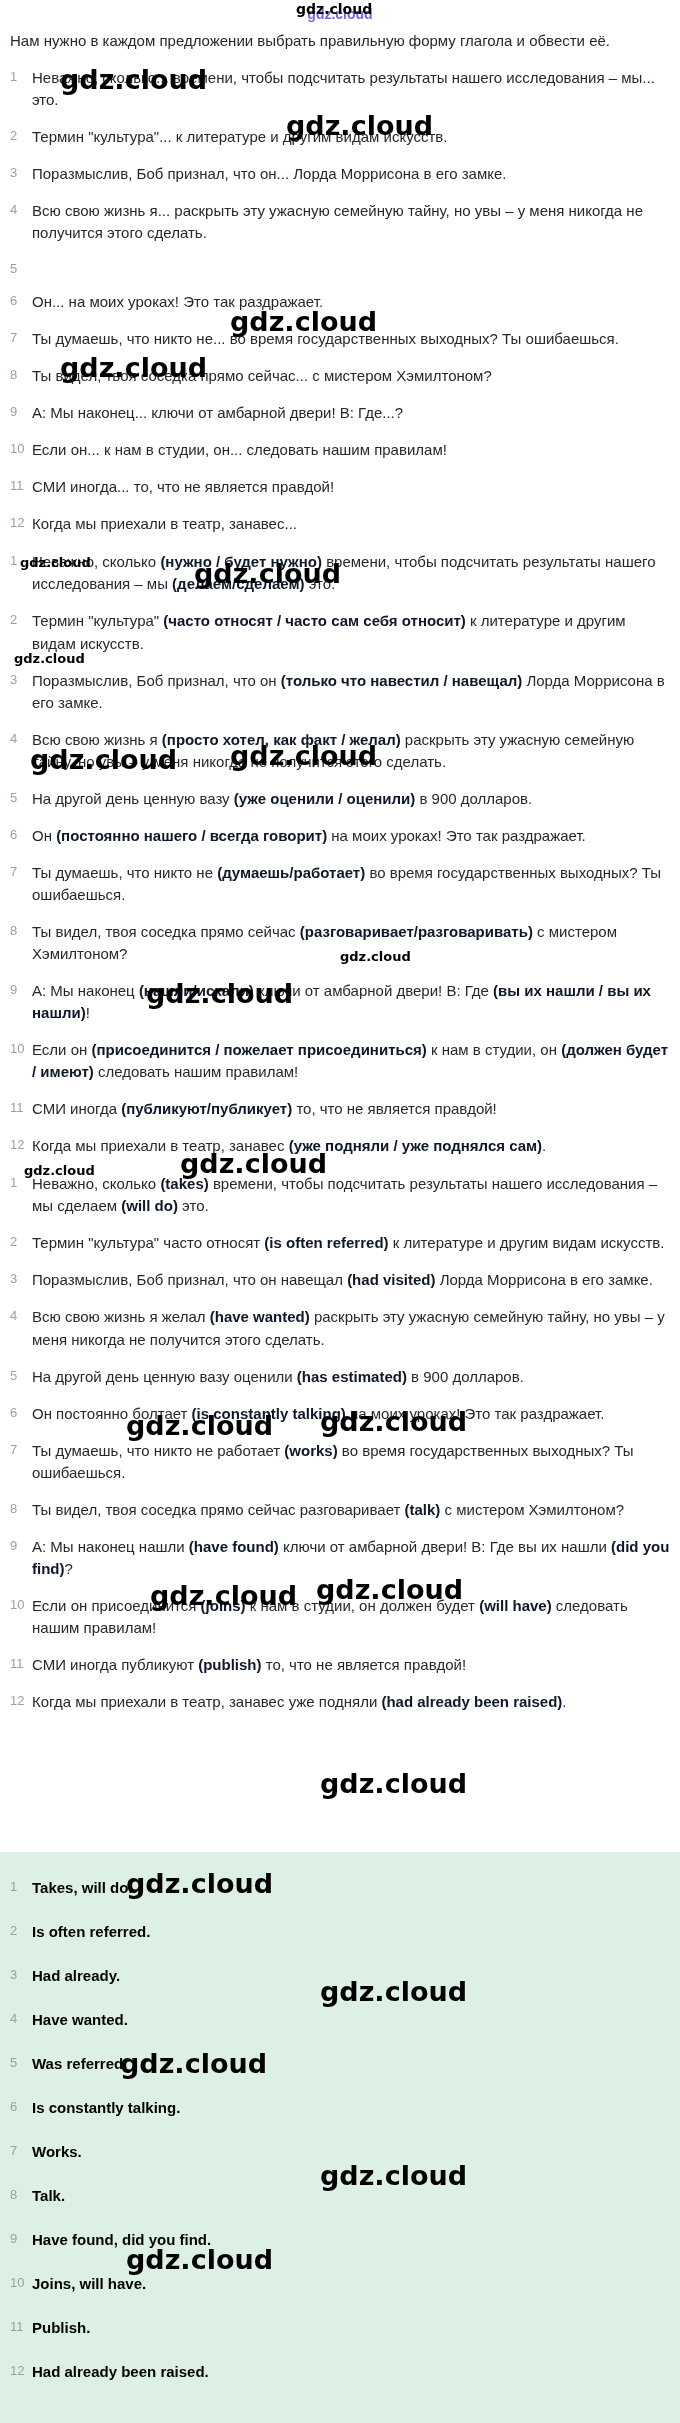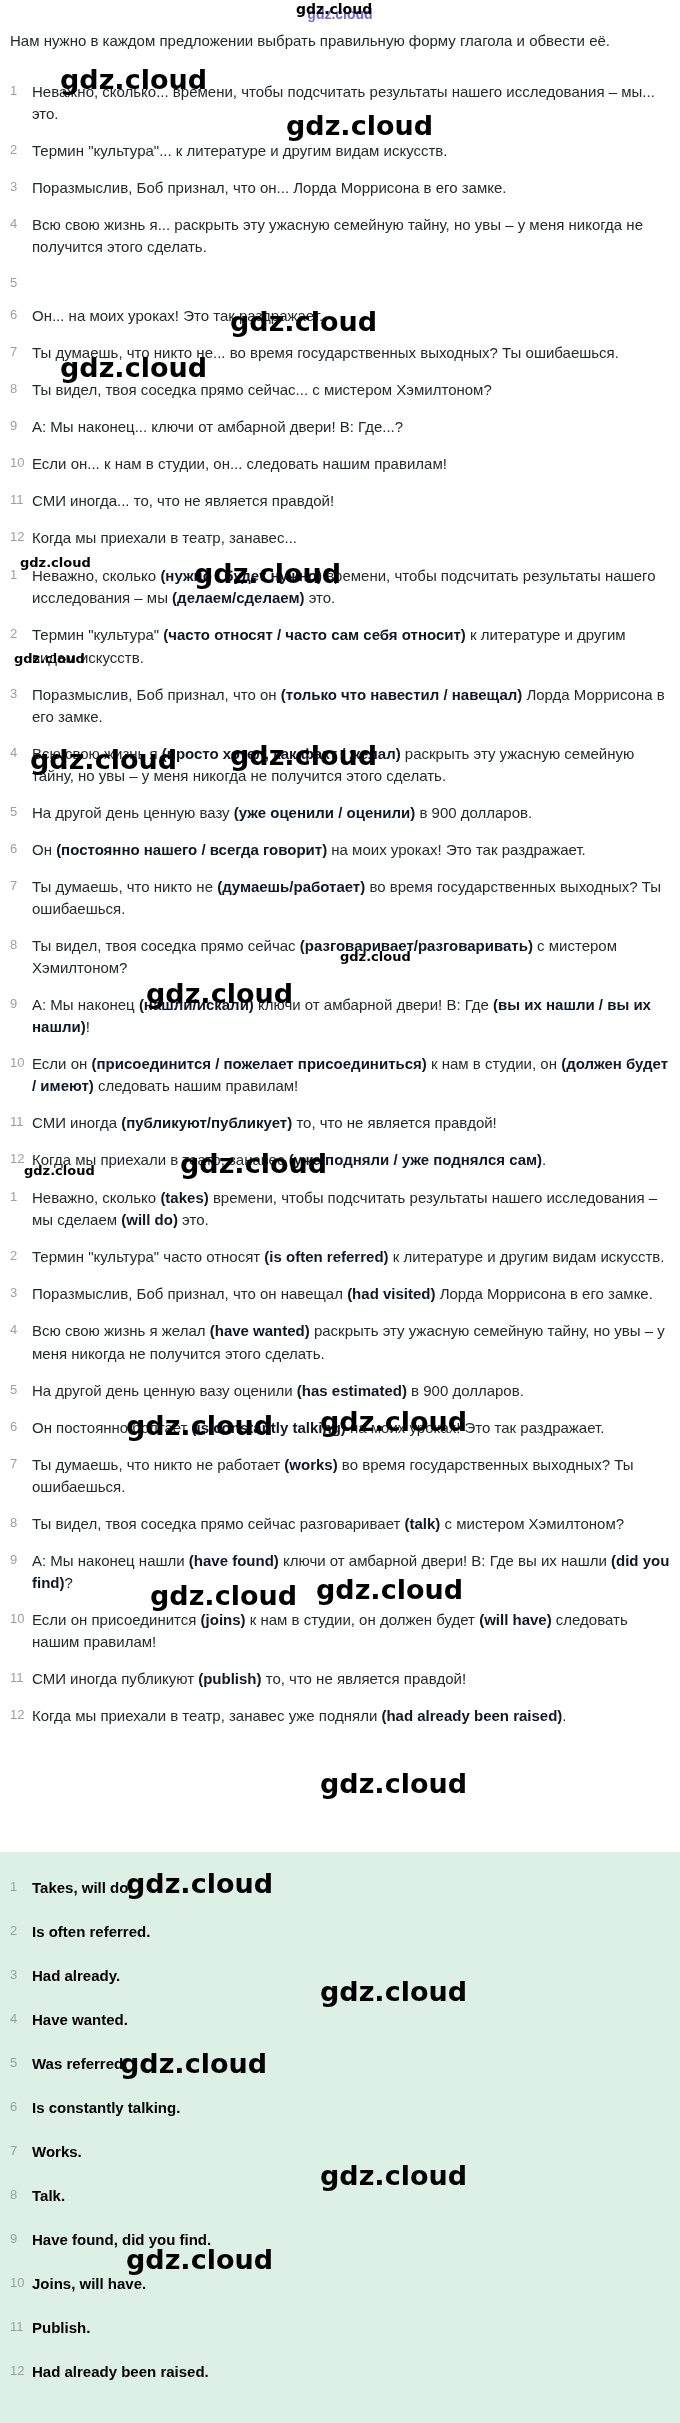--- a/index.html
+++ b/index.html
@@ -14,21 +14,21 @@
   }
   .page { padding: 5px 10px 0; min-height: 1852px; }
   .site-header { text-align: center; margin-bottom: 7px; }
   .logo {
     font-size: 14px;
     font-weight: 700;
     color: #7668e6;
     text-decoration: none;
     cursor: pointer;
   }
-  .intro { font-size: 15px; line-height: 1.45; margin-bottom: 29px; }
+  .intro { font-size: 15px; line-height: 1.45; margin-bottom: 15px; }
   .list { margin-bottom: 16px; }
   .row { display: flex; margin-bottom: 15px; }
   .num {
     flex: 0 0 22px;
     font-size: 13px;
     color: #9aa0a6;
     padding-top: 2px;
   }
   .txt { font-size: 15px; line-height: 1.47; }
   .txt b { font-weight: 700; color: #0f172a; }

